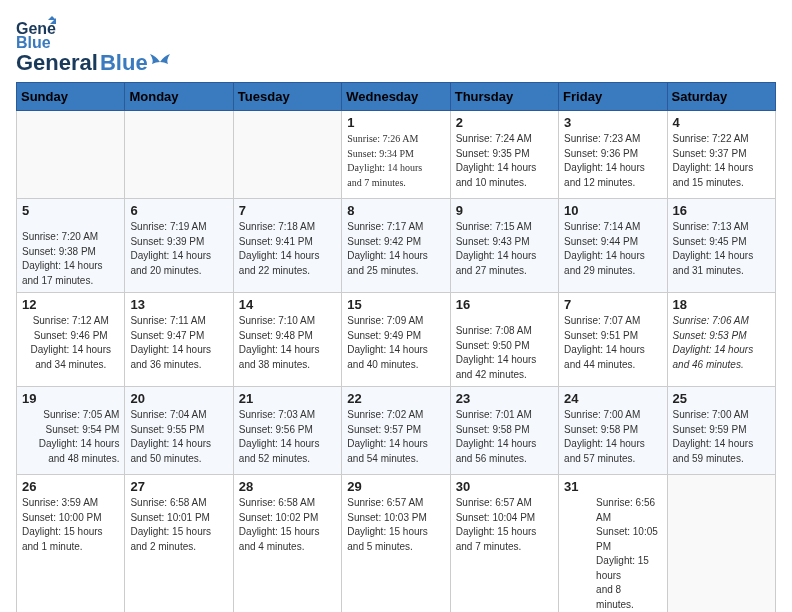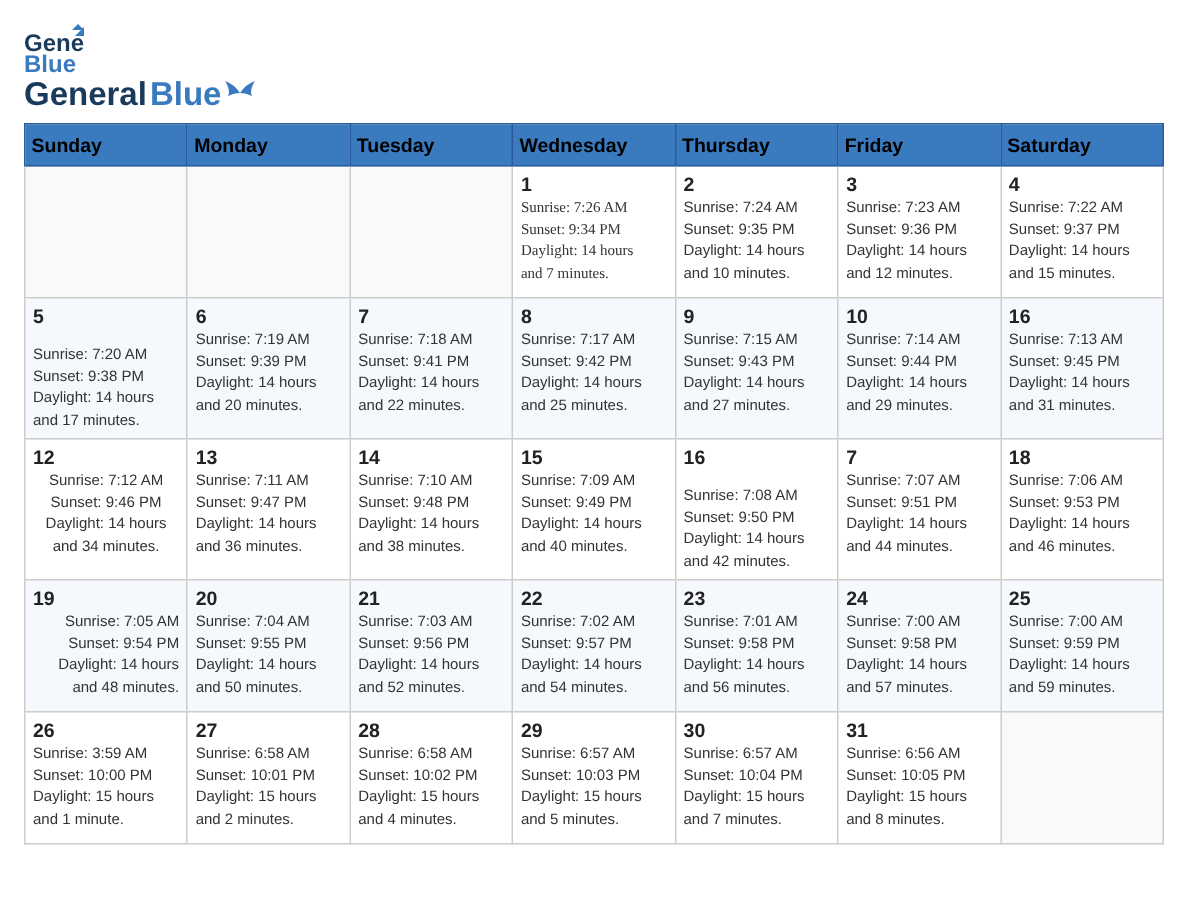--- a/index.html
+++ b/index.html
@@ -238,21 +238,21 @@
         </td>
         <td>
           <span class="day-number">7</span>
           <div class="day-info" style="white-space: pre-line;">Sunrise: 7:07 AM
 Sunset: 9:51 PM
 Daylight: 14 hours
 and 44 minutes.</div>
         </td>
         <td>
           <span class="day-number">18</span>
-          <div class="day-info" style="white-space: pre-line;">Sunrise: 7:06 AM
+          <div class="day-info" style="white-space: pre-line; font-style: italic;">Sunrise: 7:06 AM
 Sunset: 9:53 PM
 Daylight: 14 hours
 and 46 minutes.</div>
         </td>
       </tr>
       <tr>
         <td>
           <span class="day-number">19</span>
           <div class="day-info" style="white-space: pre-line; text-align: right;">Sunrise: 7:05 AM
 Sunset: 9:54 PM
@@ -333,21 +333,21 @@
         </td>
         <td>
           <span class="day-number">30</span>
           <div class="day-info" style="white-space: pre-line;">Sunrise: 6:57 AM
 Sunset: 10:04 PM
 Daylight: 15 hours
 and 7 minutes.</div>
         </td>
         <td>
           <span class="day-number">31</span>
-          <div class="day-info" style="white-space: pre-line;">Sunrise: 6:56 AM
+          <div class="day-info" style="white-space: pre-line; margin-left: 32px;">Sunrise: 6:56 AM
 Sunset: 10:05 PM
 Daylight: 15 hours
 and 8 minutes.</div>
         </td>
         <td class="empty-cell"></td>
       </tr>
     </tbody>
 </table>
 
 </body></html>

